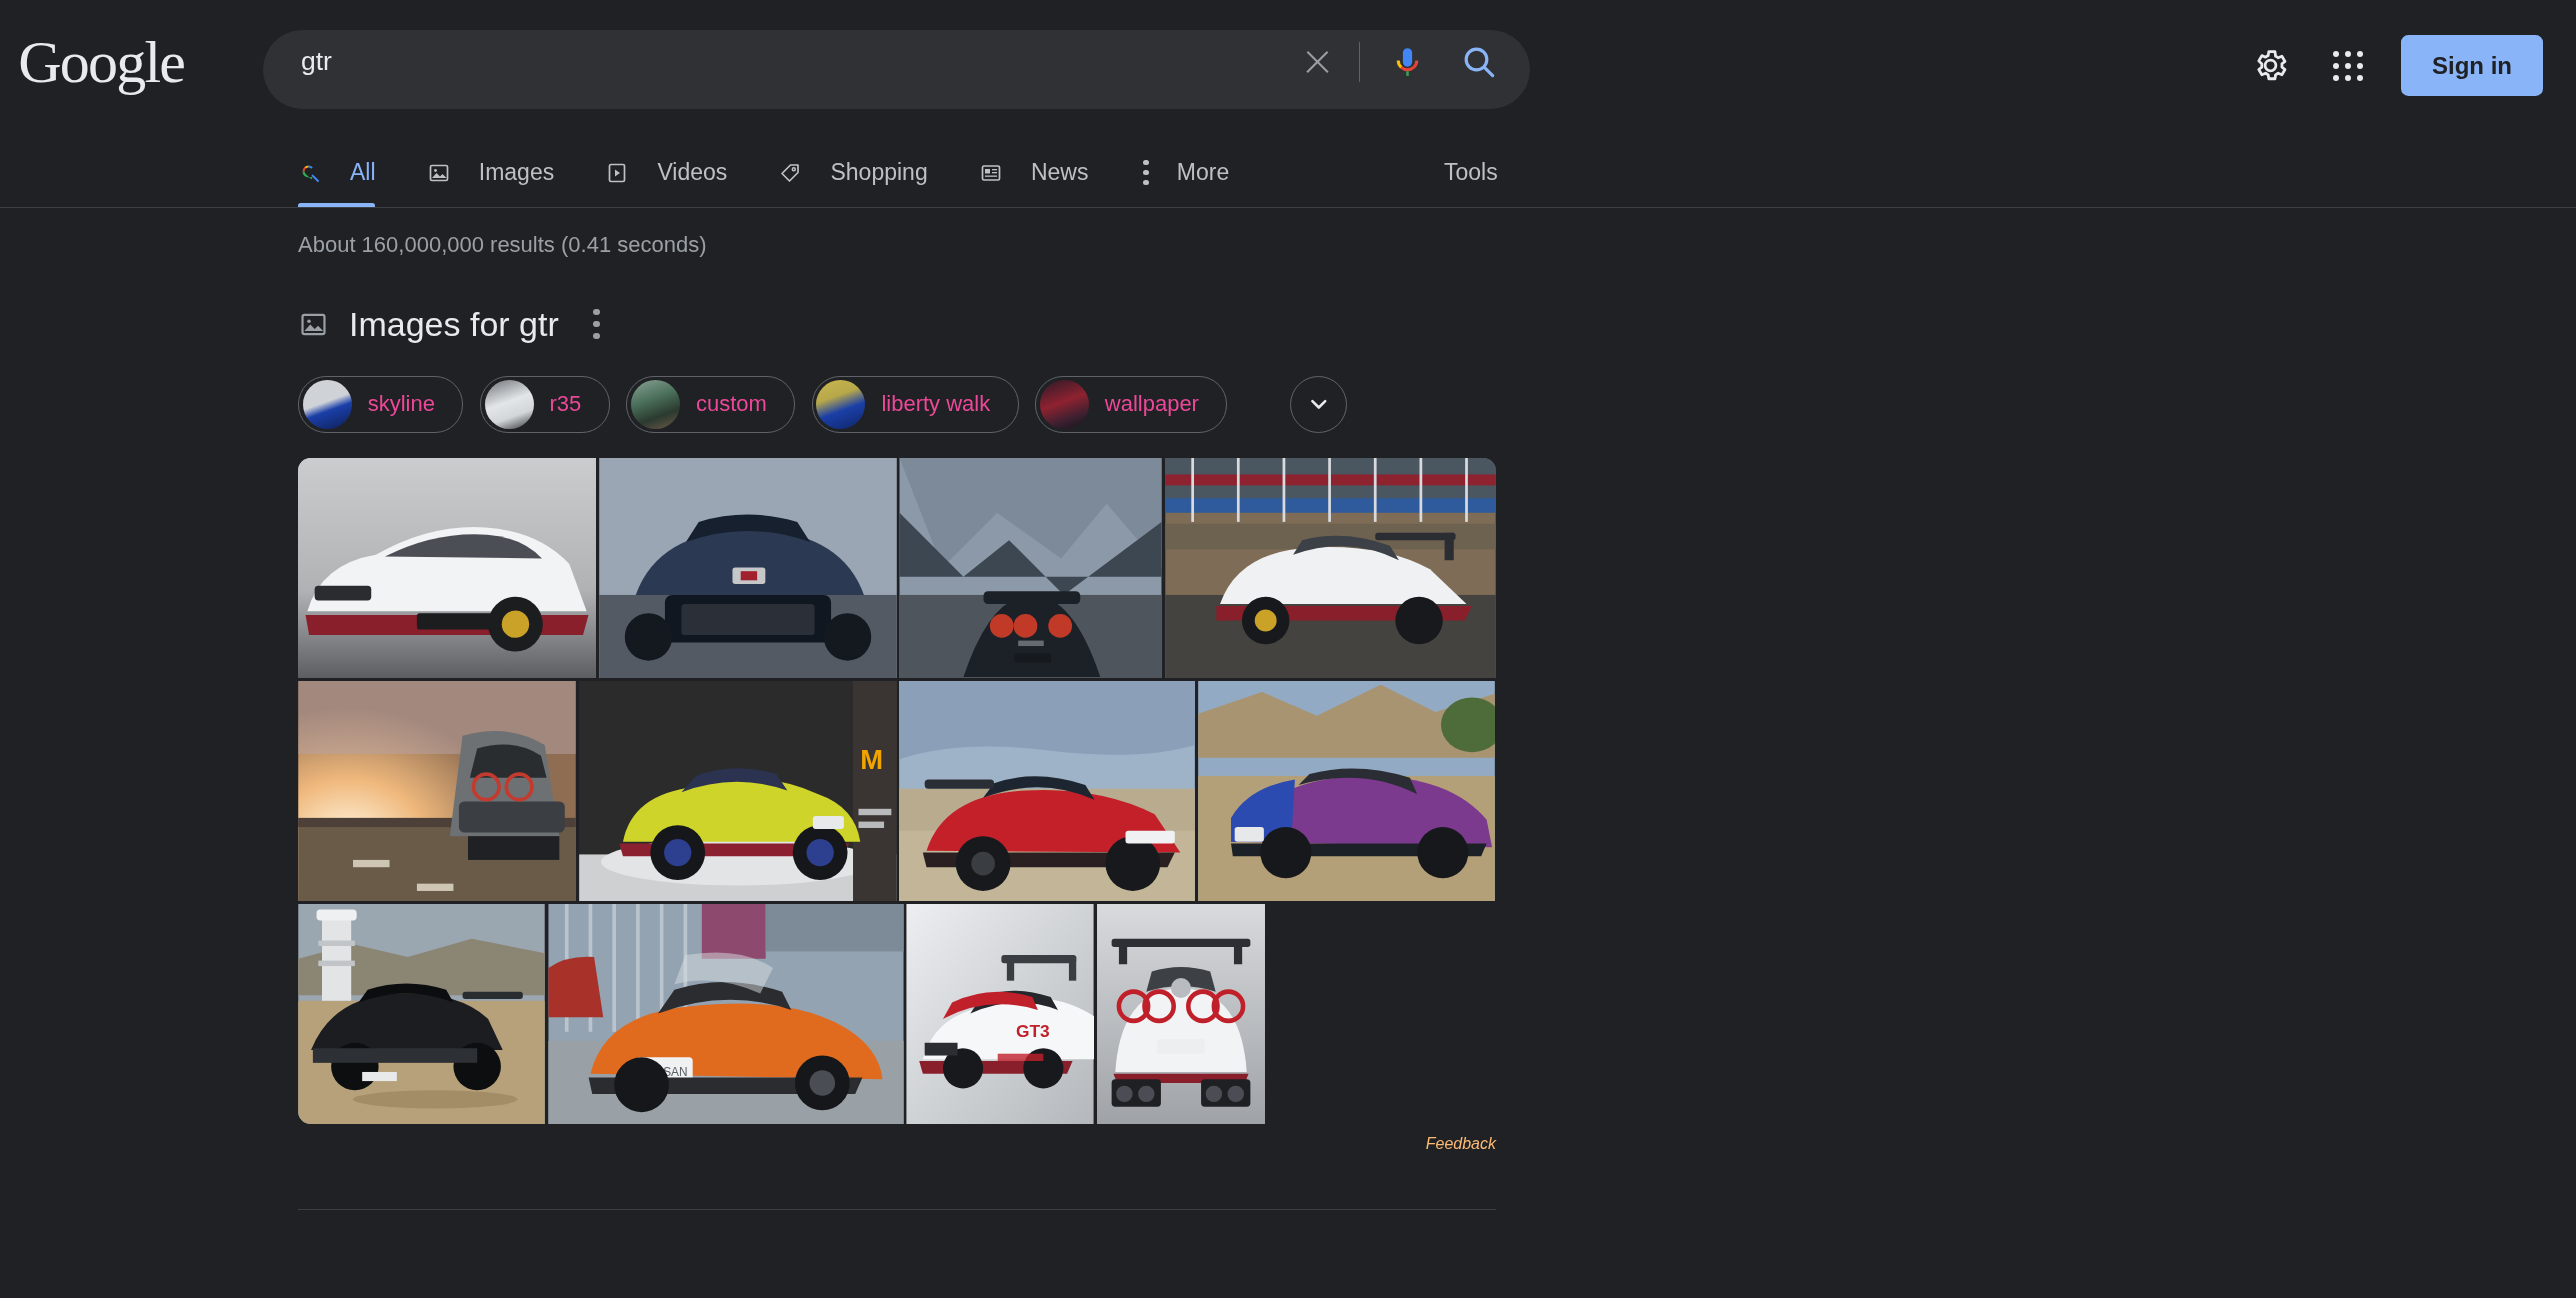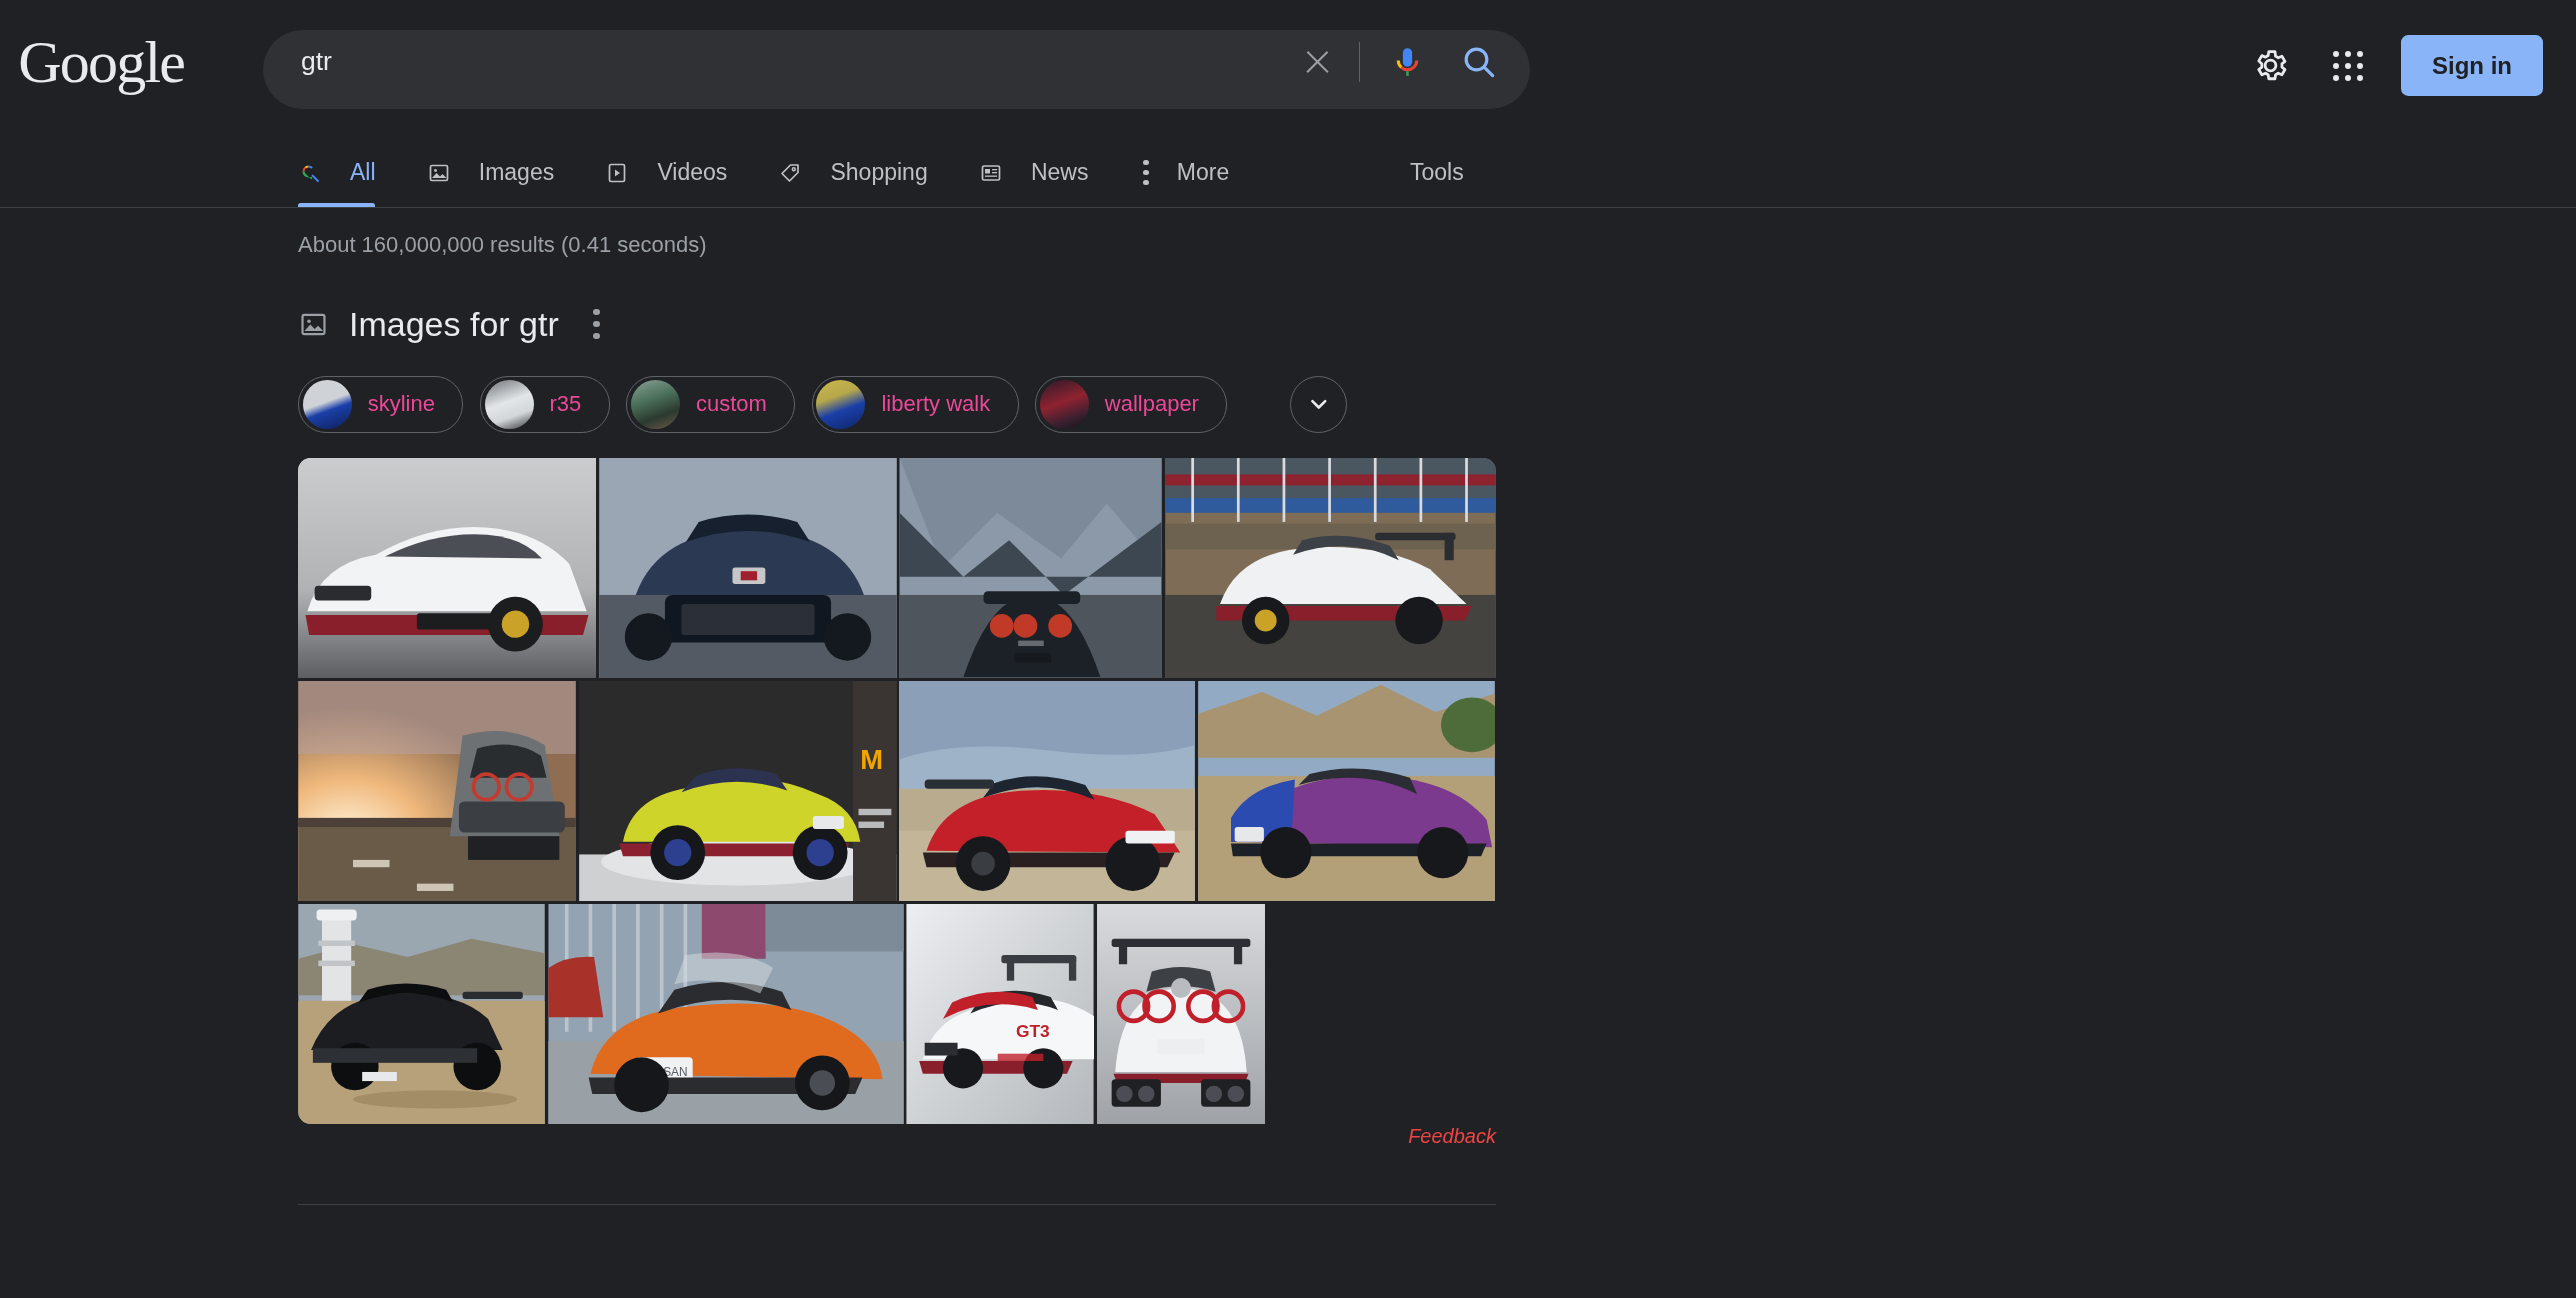--- a/index.html
+++ b/index.html
@@ -126,21 +126,21 @@
   .tab.active { color: #8ab4f8; }
   .tab.active .underline {
     position: absolute;
     left: 0; bottom: 0;
     width: 77px; height: 5.5px;
     background: #8ab4f8;
     border-radius: 2.7px 2.7px 0 0;
   }
   .tools-btn {
     position: absolute;
-    left: 1410px; top: 0;
+    left: 1444px; top: 0;
     height: 71px;
     display: flex; align-items: center;
     color: #bdc1c6;
     font-size: 23px;
     cursor: pointer;
   }
   .nav-divider {
     position: absolute;
     left: 0; right: 0; bottom: 0;
     height: 0.9px;
@@ -189,23 +189,23 @@
   }
 
   
   .grid { width: 1198px; border-radius: 12.8px; overflow: hidden; }
   .grow { display: flex; gap: 2.7px; margin-bottom: 2.7px; }
   .cell { height: 220px; position: relative; overflow: hidden; cursor: pointer; }
 
   .feedback {
     text-align: right;
     font-style: italic;
-    color: #ef4444;
-    font-size: 20px;
-    margin-top: 1px;
+    color: #fdba74;
+    font-size: 16px;
+    margin-top: 11px;
     cursor: pointer;
   }
 
   .viewall-wrap {
     position: relative;
     width: 1198px;
     margin: 20px 0 0 298px;
     height: 73px;
     display: flex; align-items: center; justify-content: center;
   }

